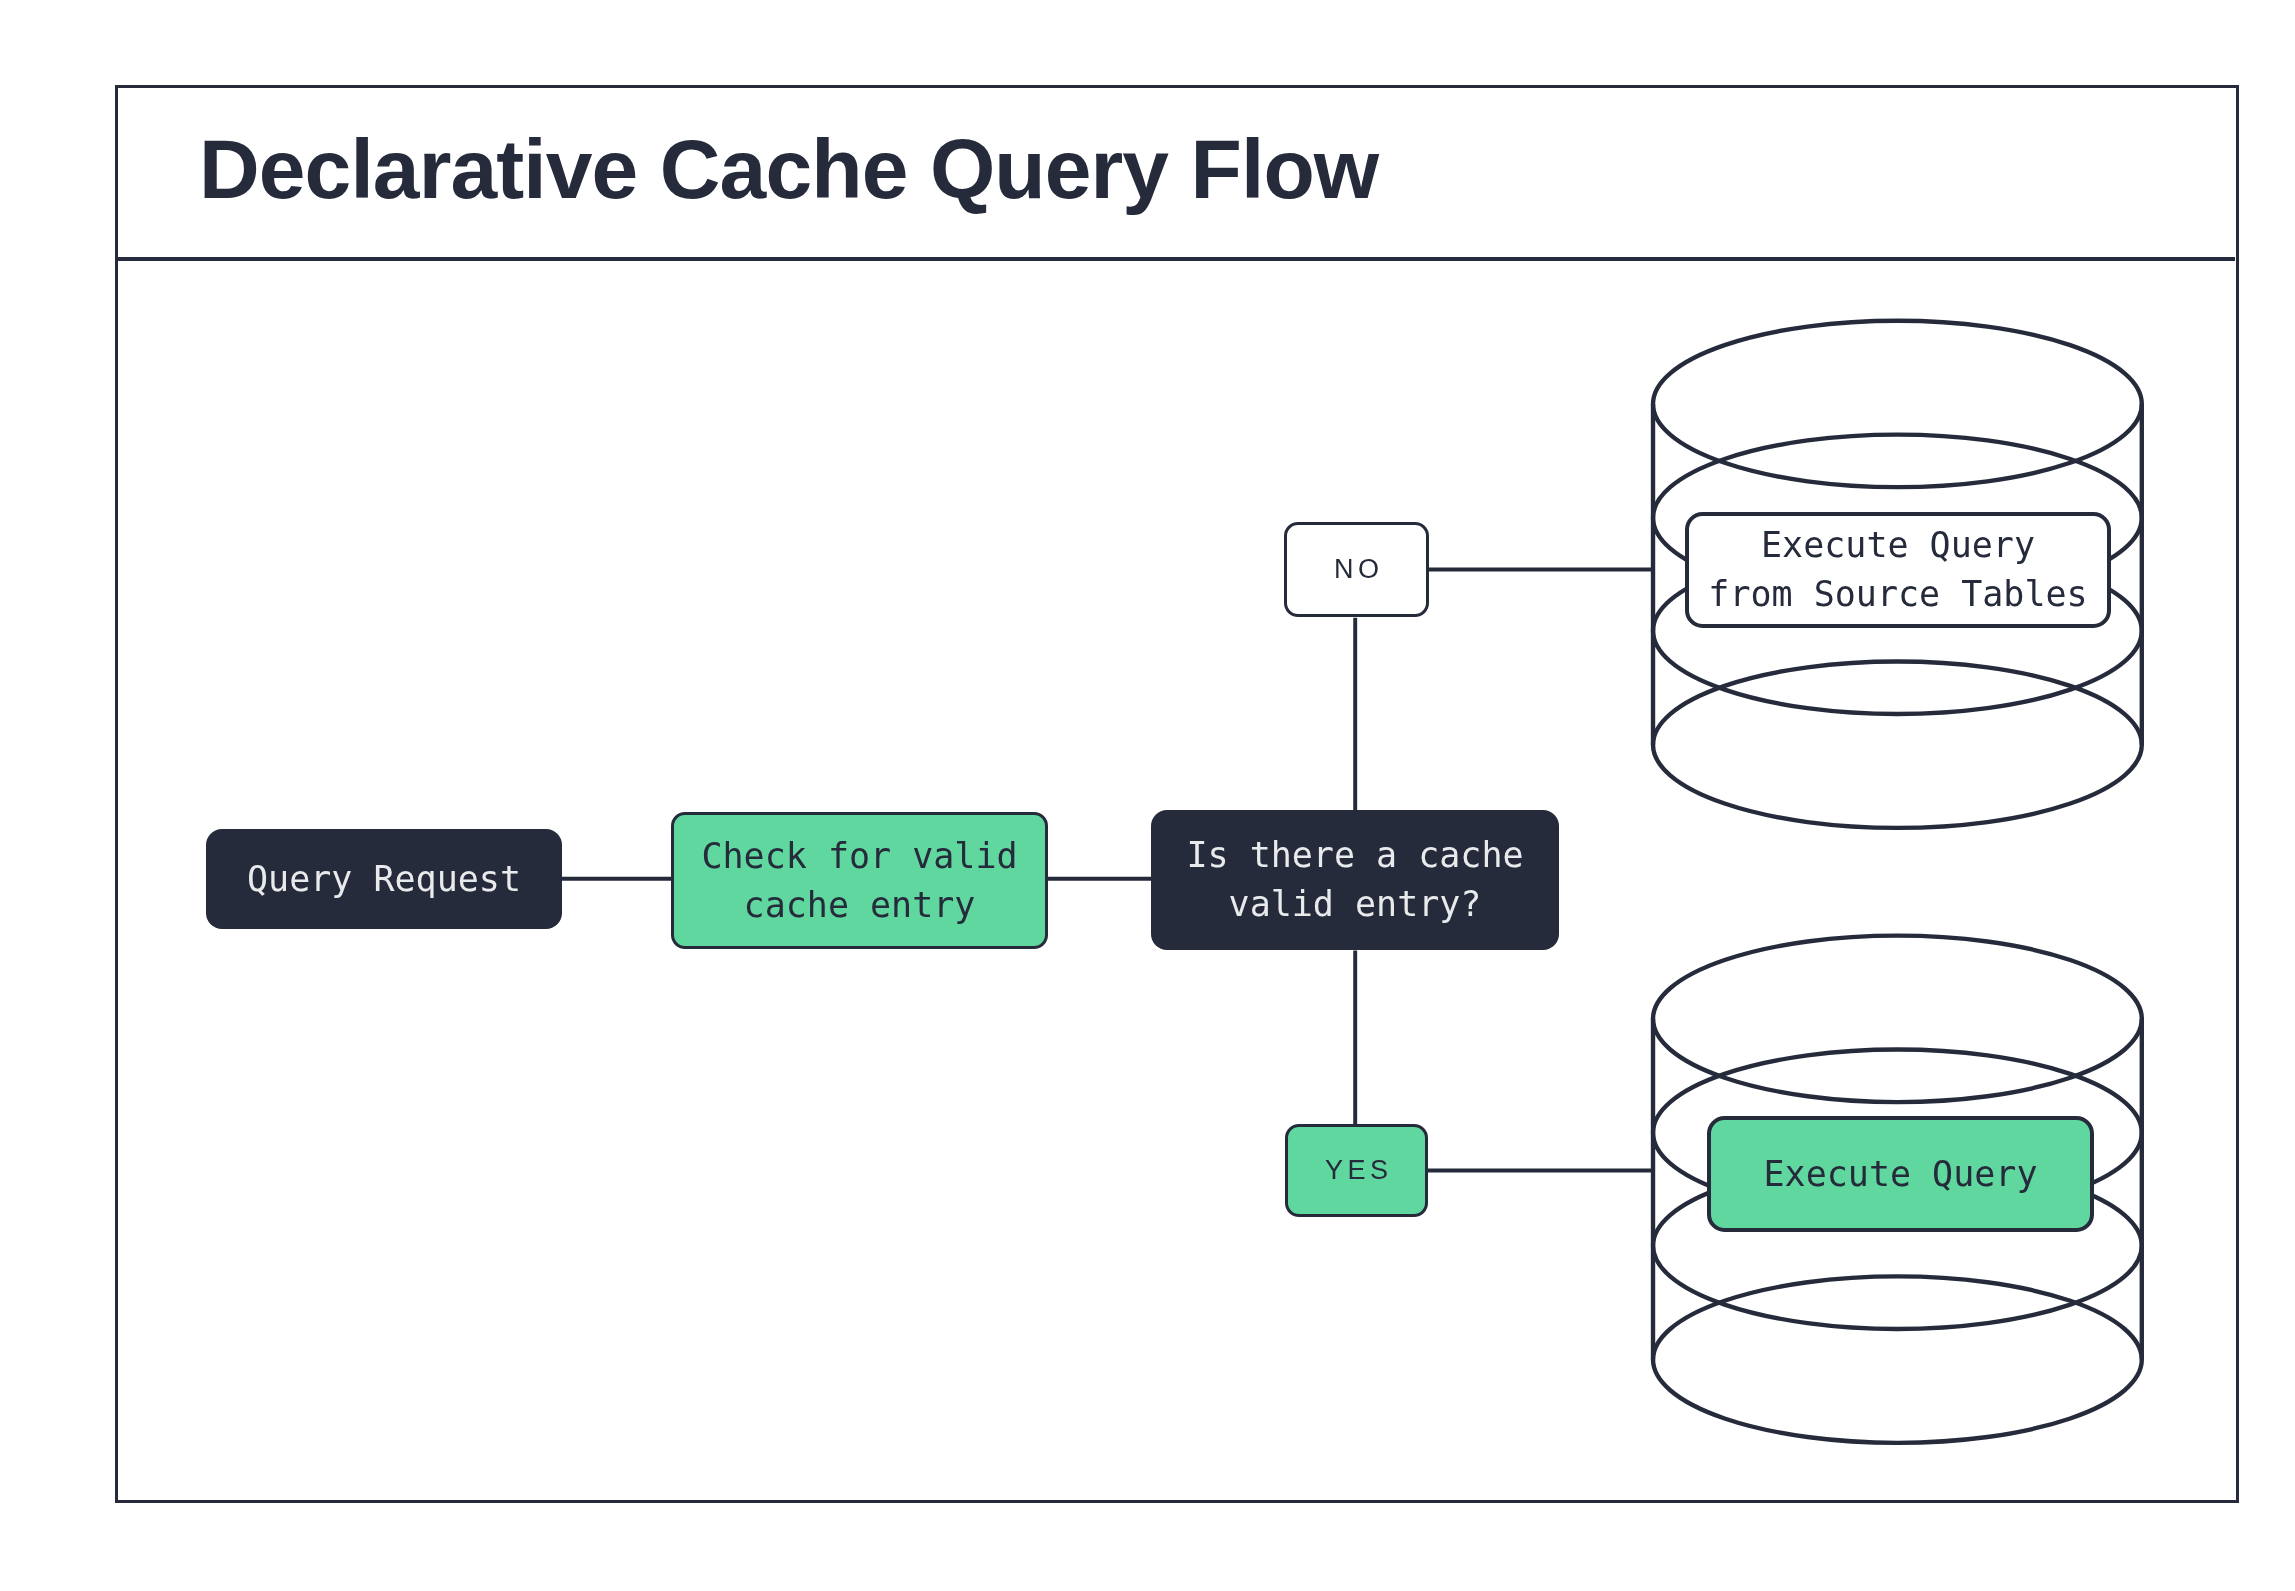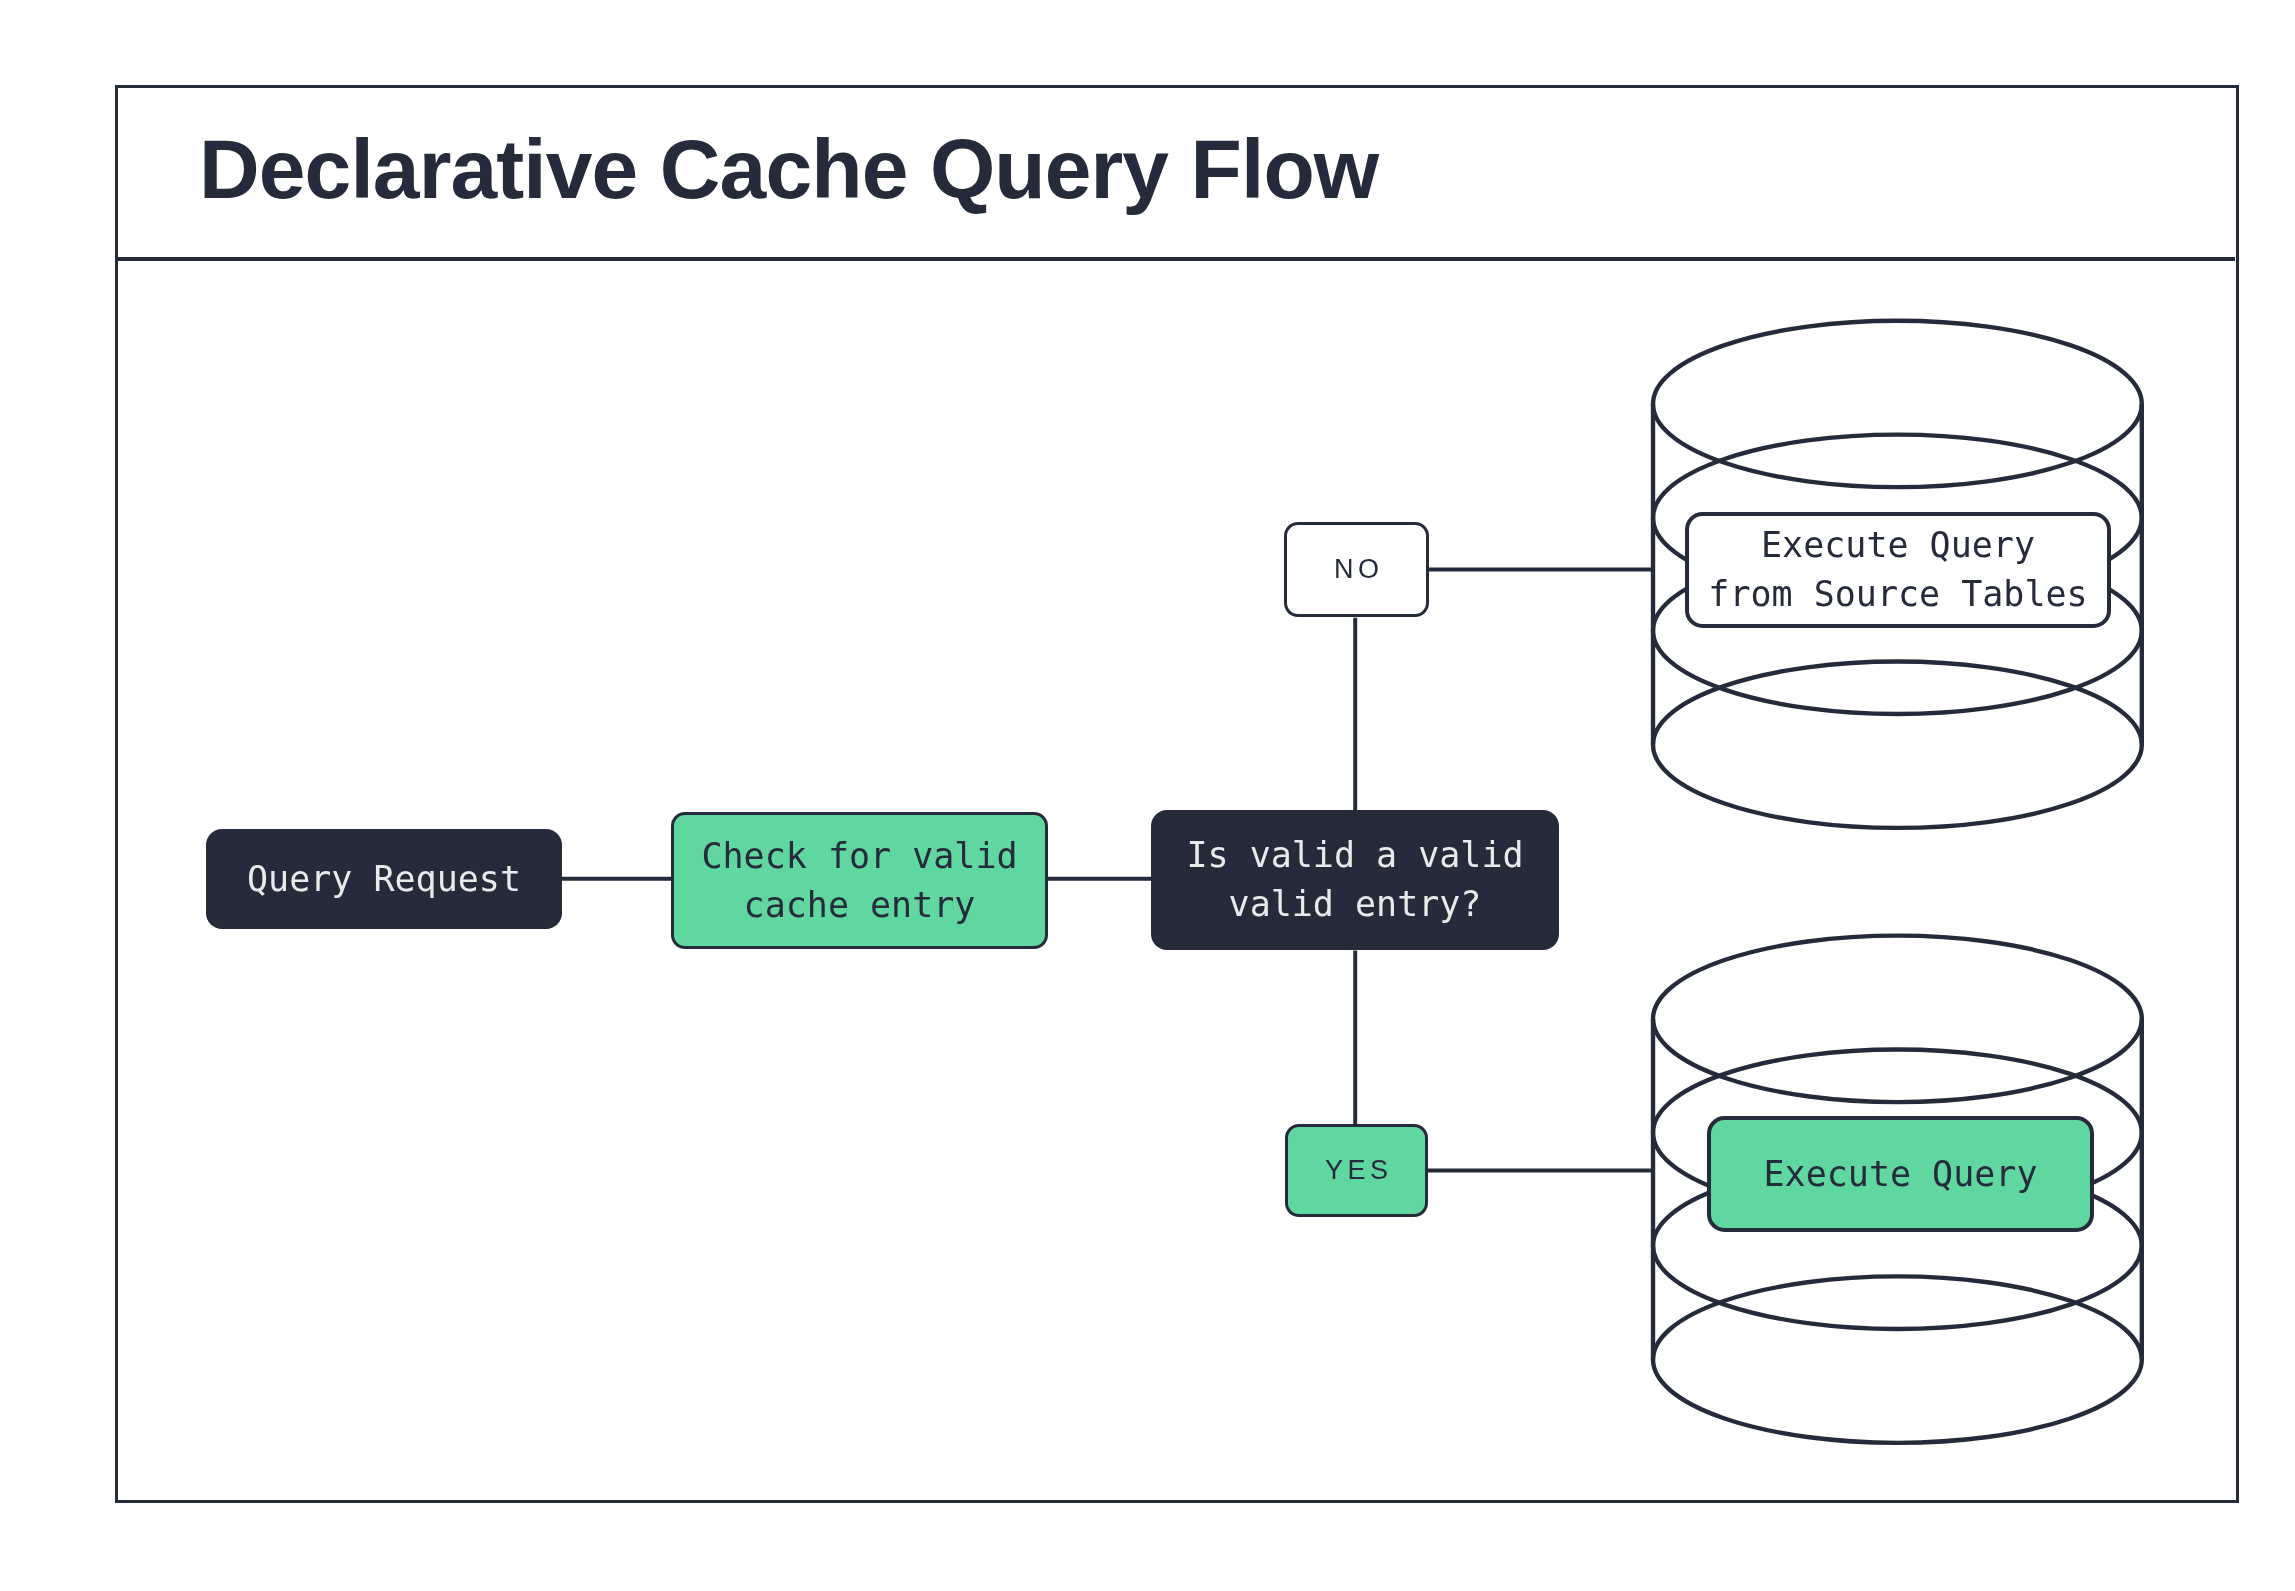--- a/index.html
+++ b/index.html
@@ -137,21 +137,21 @@
   <div class="node dark n-query">
     <span class="ln">Query Request</span>
   </div>
 
   <div class="node green n-check">
     <span class="ln">Check for valid</span>
     <span class="ln">cache entry</span>
   </div>
 
   <div class="node dark n-decide">
-    <span class="ln">Is valid a valid</span>
+    <span class="ln">Is there a cache</span>
     <span class="ln">valid entry?</span>
   </div>
 
   <div class="node white edge-label n-no">
     <span class="ln">NO</span>
   </div>
 
   <div class="node green edge-label n-yes">
     <span class="ln">YES</span>
   </div>

